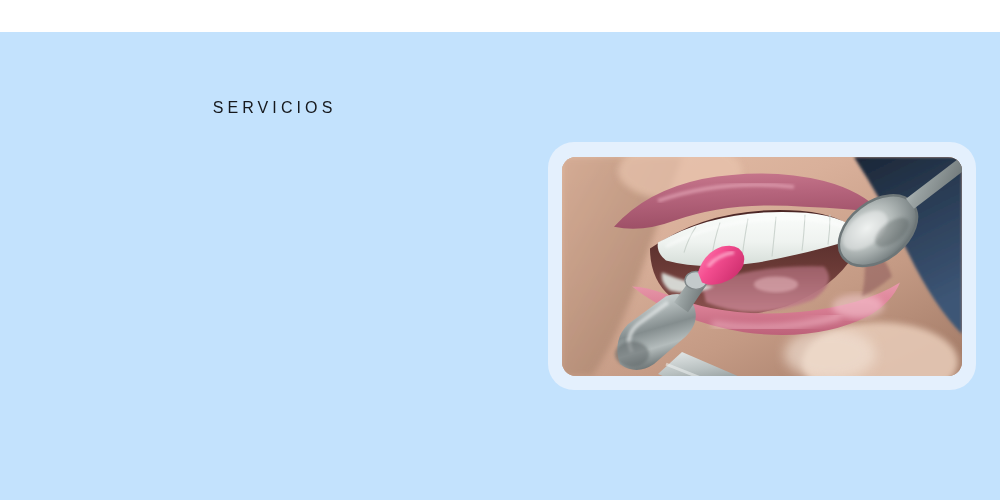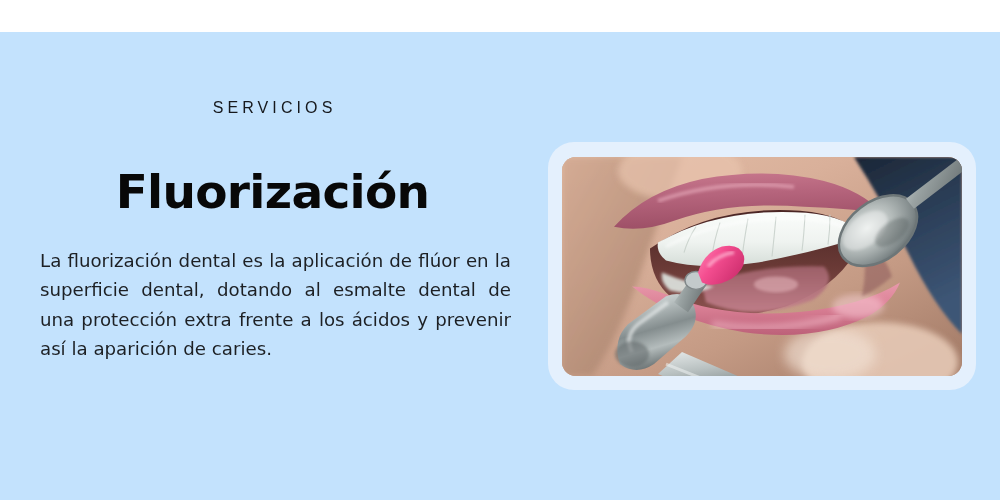--- a/index.html
+++ b/index.html
@@ -107,23 +107,21 @@
 </style>
 </head>
 <body>
 
 <div id="slide">
 
   <div class="text-col">
 
     <div class="eyebrow">SERVICIOS</div>
 
-    <h1 class="headline">Fluorización</h1>
-
-    <p class="body-copy">La fluorización dental es la aplicación de flúor en la superficie dental, dotando al esmalte dental de una protección extra frente a los ácidos y prevenir así la aparición de caries.</p>
+
 
   </div>
 
   <div class="image-card">
     <div class="photo">
       <svg viewBox="0 0 400 220" preserveAspectRatio="none">
         <defs>
           <linearGradient id="gSkin" x1="0" y1="0" x2="0.85" y2="1">
             <stop offset="0%" stop-color="#e3bda6"></stop>
             <stop offset="35%" stop-color="#d9b09a"></stop>

